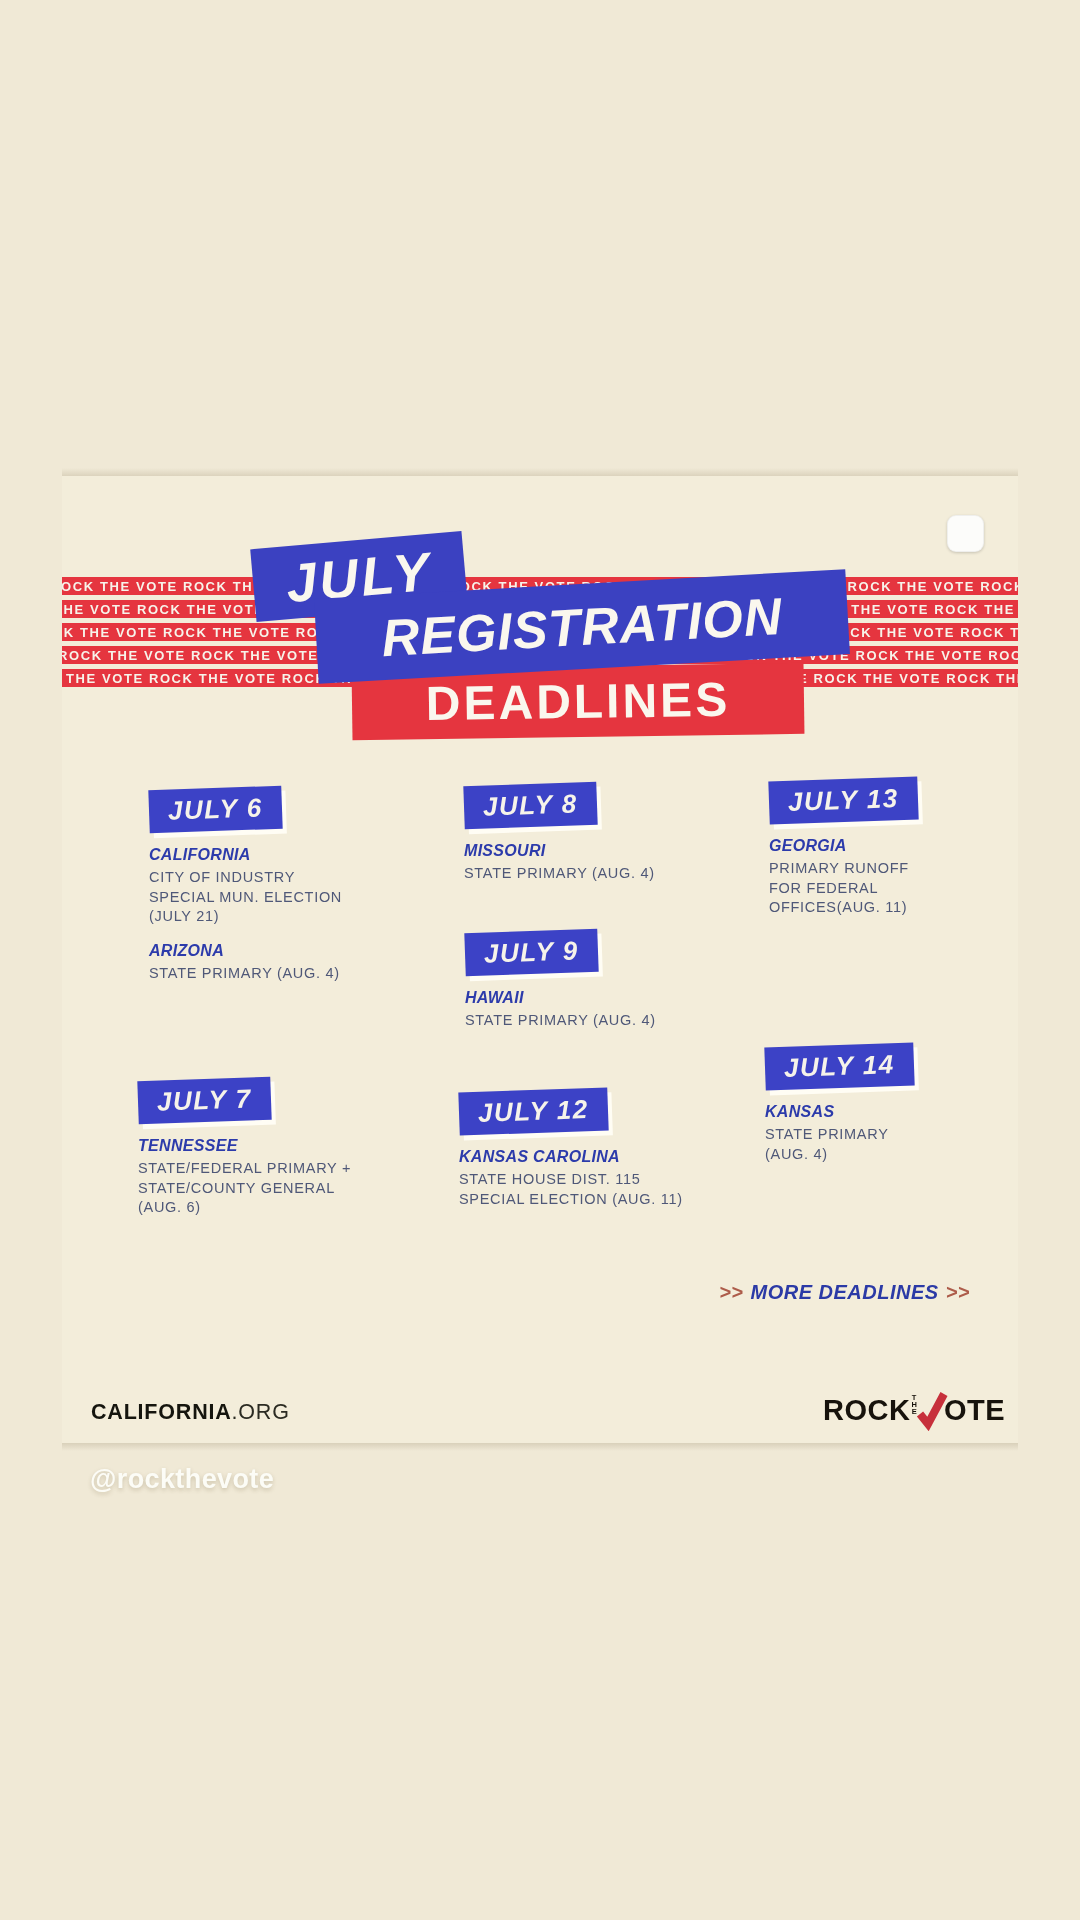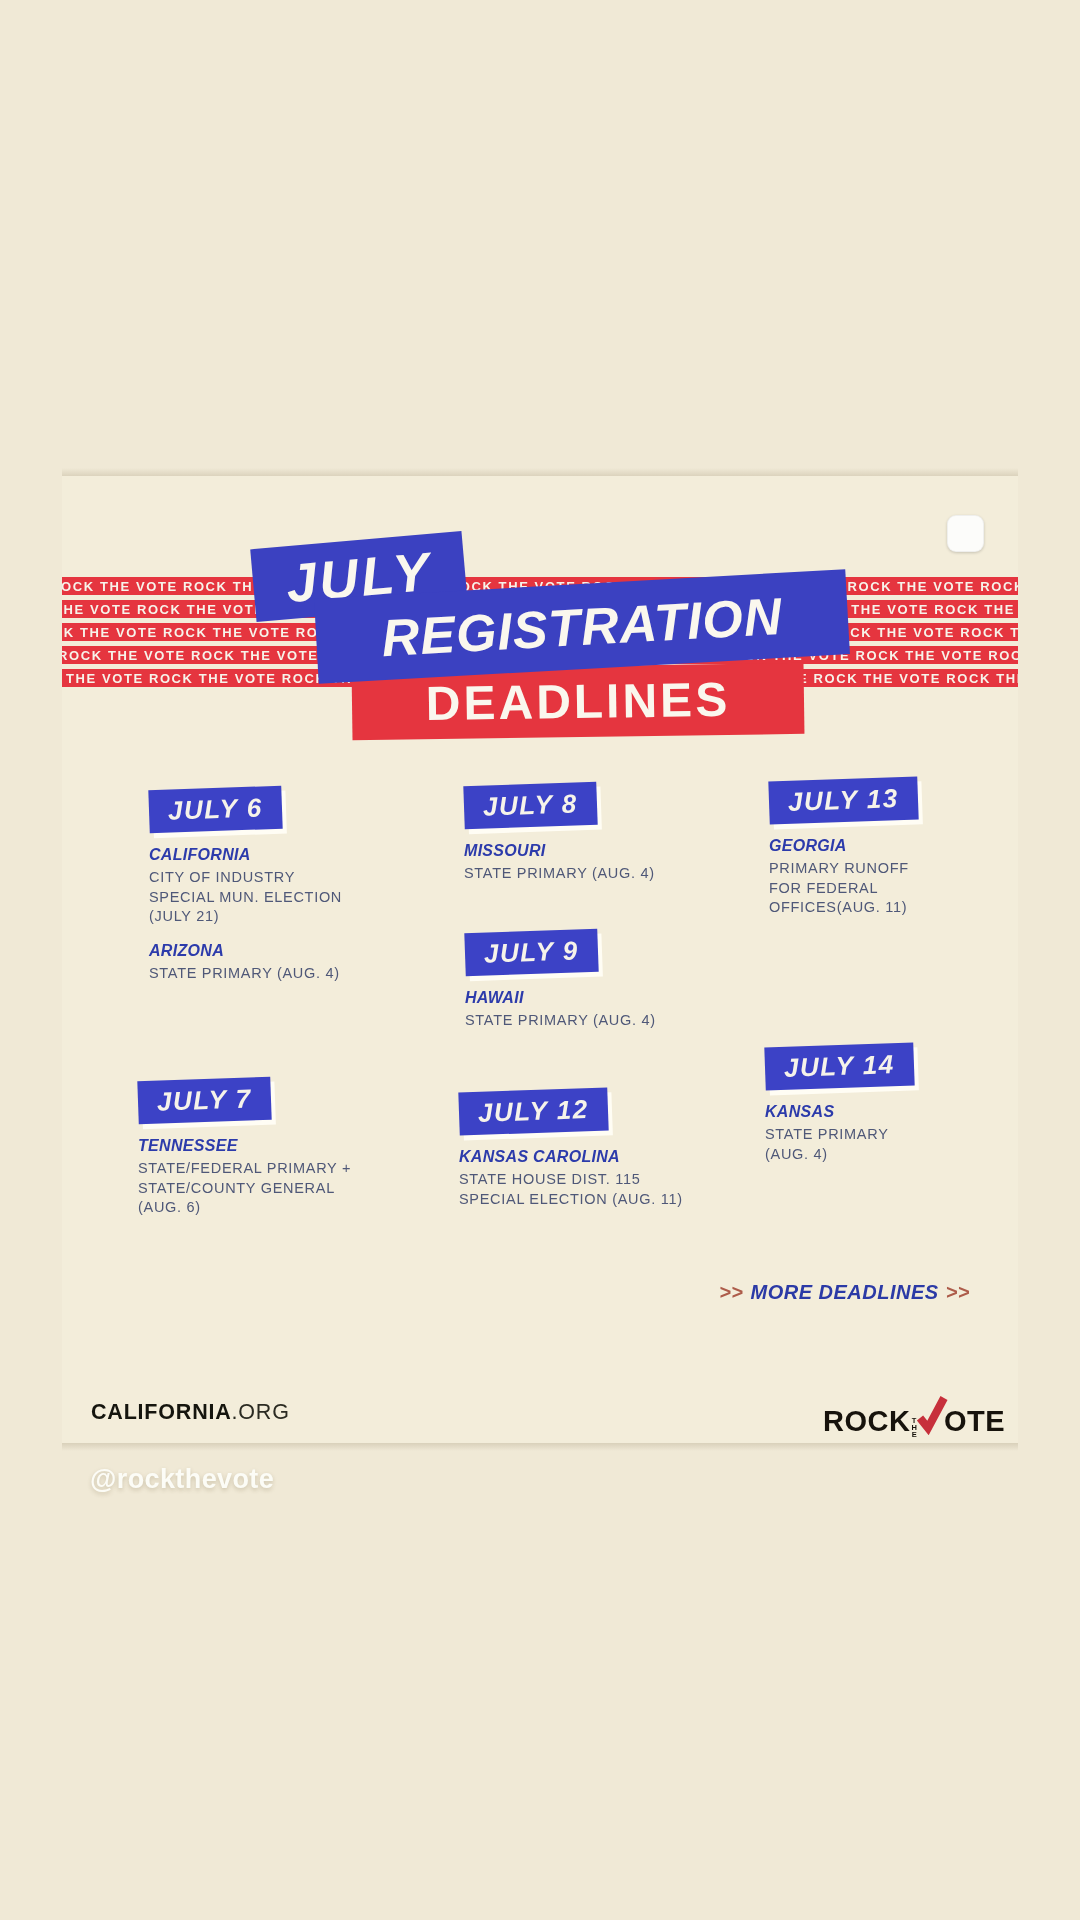--- a/index.html
+++ b/index.html
@@ -85,21 +85,21 @@
   .more-link .lbl{color:#2b3aa6;margin:0 7px;}
   
   .site{
     position:absolute;left:91px;top:1400px;z-index:5;
     font-size:21.5px;letter-spacing:0.8px;color:#15150e;
   }
   .site .b{font-weight:800;}
   .site .tld{font-weight:400;color:#2b2b22;}
   .logo{
     position:absolute;top:1394px;right:75px;height:44px;z-index:5;
-    display:flex;align-items:flex-end;
+    display:flex;align-items:flex-start;
   }
   .logo-rock,.logo-ote{font-weight:800;font-size:29px;color:#17130c;letter-spacing:0.5px;}
   .logo-the{
     font-weight:800;font-size:7.5px;line-height:0.95;color:#17130c;
     margin:0 1px;white-space:pre-line;text-align:center;
   }
   .logo-check{position:relative;top:-3px;margin:0 -4px 0 -2px;}
   .handle{
     position:absolute;left:90px;top:1464px;
     font-weight:600;font-size:27px;letter-spacing:0.4px;color:#fcfcf6;

